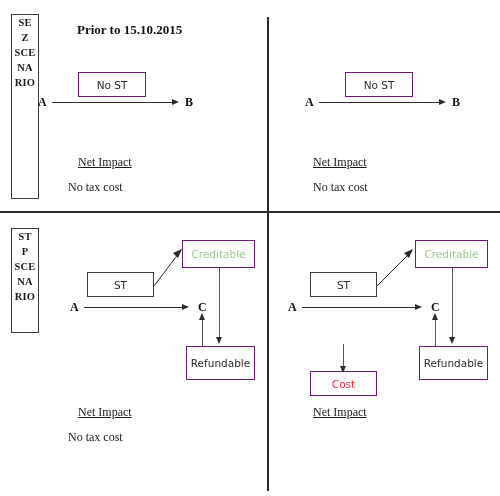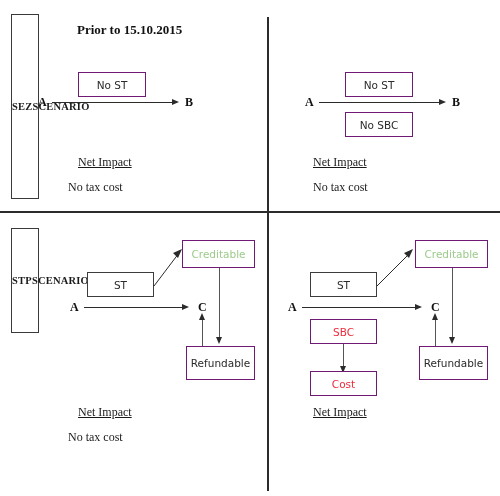--- a/index.html
+++ b/index.html
@@ -35,21 +35,21 @@
     height: 2px;
     background: #2b2b2b;
   }
 
   
   .scenario-label {
     position: absolute;
     border: 1px solid #3a3a3a;
     box-sizing: border-box;
     display: flex;
-    flex-direction: row;
+    flex-direction: column;
     align-items: center;
     justify-content: flex-start;
     font-weight: bold;
     font-size: 10.5px;
     line-height: 15px;
     color: #1a1a1a;
     letter-spacing: 0.2px;
     padding-top: 0;
   }
   .scenario-label span { display: block; }
@@ -182,21 +182,20 @@
   <div class="net-impact-text" style="left:68px; top:180px;">No tax cost</div>
 
 
   <div class="box" style="left:345px; top:72px; width:68px; height:25px;">No ST</div>
 
   <div class="node" style="left:305px; top:95px;">A</div>
   <div class="line-h" style="left:319px; top:102px; width:122px;"></div>
   <div class="arrow-right" style="left:439px; top:98.5px;"></div>
   <div class="node" style="left:452px; top:95px;">B</div>
 
-  <div class="box" style="left:345px; top:112px; width:68px; height:25px;">No SBC</div>
 
   <div class="net-impact-title" style="left:313px; top:155px;">Net Impact</div>
   <div class="net-impact-text" style="left:313px; top:180px;">No tax cost</div>
 
   <div class="box green" style="left:182px; top:240px; width:73px; height:28px;">Creditable</div>
 
   <div class="box dark" style="left:87px; top:272px; width:67px; height:25px;">ST</div>
 
   <svg class="diag" style="left:153px; top:246px;" width="32" height="42">
     <line x1="1" y1="40" x2="26" y2="7" stroke="#2b2b2b" stroke-width="1"></line>
@@ -234,21 +233,20 @@
   <div class="node" style="left:431px; top:300px;">C</div>
 
   <div class="line-v" style="left:452px; top:268px; height:74px;"></div>
   <div class="arrow-down" style="left:448.5px; top:337px;"></div>
 
   <div class="line-v" style="left:435px; top:318px; height:28px;"></div>
   <div class="arrow-up" style="left:431.5px; top:313px;"></div>
 
   <div class="box" style="left:419px; top:346px; width:69px; height:34px;">Refundable</div>
 
-  <div class="box red" style="left:310px; top:319px; width:67px; height:25px;">SBC</div>
 
   <div class="line-v" style="left:343px; top:344px; height:26px;"></div>
   <div class="arrow-down" style="left:339.5px; top:366px;"></div>
 
   <div class="box red" style="left:310px; top:371px; width:67px; height:25px;">Cost</div>
 
   <div class="net-impact-title" style="left:313px; top:405px;">Net Impact</div>
 
 </div>
 

